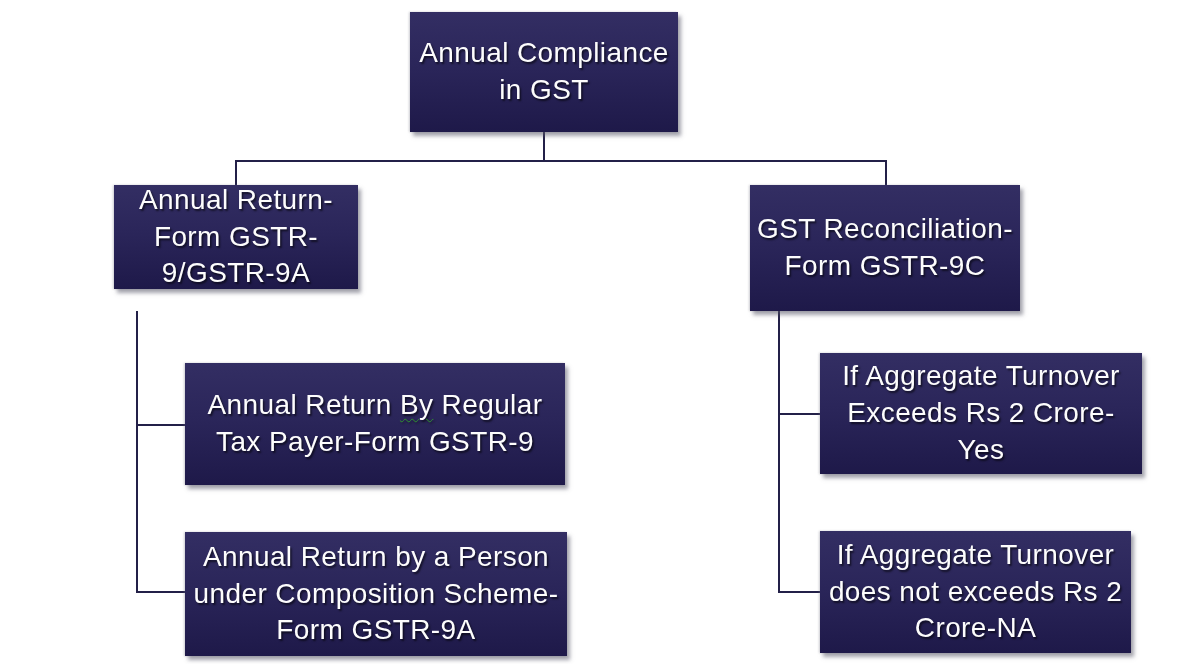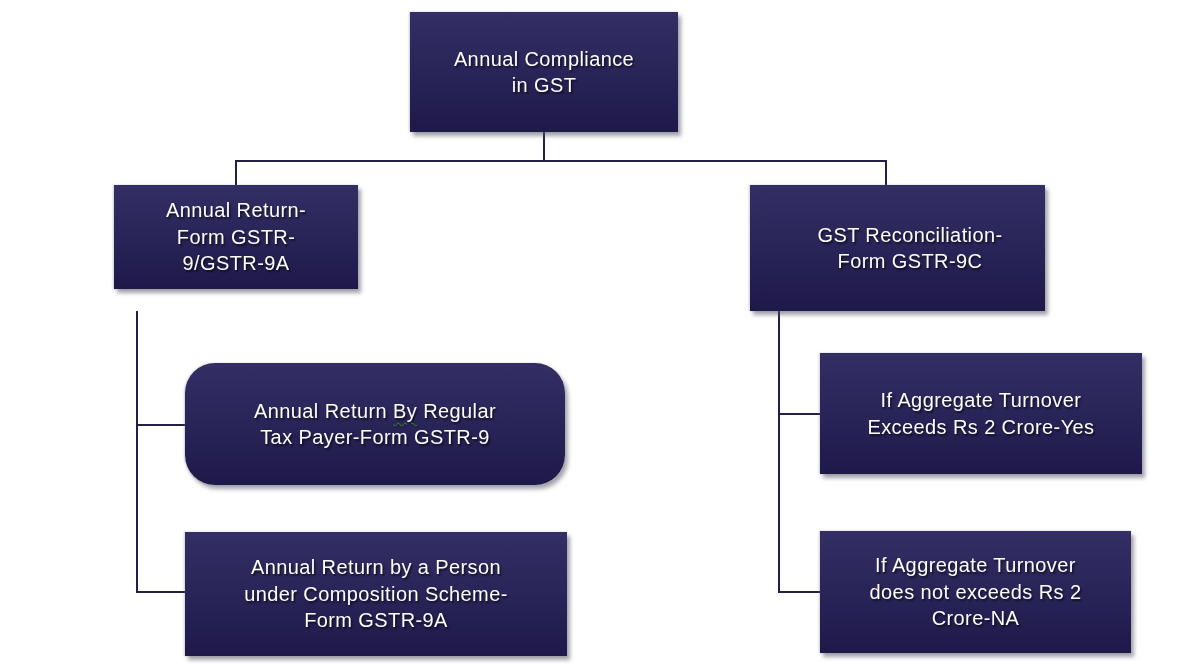--- a/index.html
+++ b/index.html
@@ -24,21 +24,21 @@
     color: var(--text-color, #fdfdfd);
     background: linear-gradient(180deg,
       var(--box-top, #332e63) 0%,
       var(--box-mid, #2a2559) 48%,
       var(--box-bottom, #1e1949) 100%);
     box-shadow: 3px 4px 4px rgba(88, 88, 104, 0.55),
                 -1px 0 2px rgba(120, 120, 135, 0.35);
   }
   .node-label {
     white-space: pre-line;
-    font-size: 20px;
+    font-size: 28px;
     line-height: 1.32;
     letter-spacing: 0.4px;
     text-shadow: 1.5px 1.5px 2px rgba(0, 0, 0, 0.6);
     padding: 2px 6px;
   }
   .line {
     position: absolute;
     background: var(--connector-color, #232048);
   }
   .squiggle {
@@ -71,26 +71,26 @@
     <span class="node-label">Annual Compliance
 in GST</span>
   </div>
 
   <div class="node" style="left:114px; top:185px; width:244px; height:104px;">
     <span class="node-label">Annual Return-
 Form GSTR-
 9/GSTR-9A</span>
   </div>
 
-  <div class="node" style="left:750px; top:185px; width:270px; height:126px;padding-left:25px;">
+  <div class="node" style="left:750px; top:185px; width:270px; height:126px;">
     <span class="node-label">GST Reconciliation-
 Form GSTR-9C</span>
   </div>
 
-  <div class="node" style="left:185px; top:363px; width:380px; height:122px;border-radius:30px;">
+  <div class="node" style="left:185px; top:363px; width:380px; height:122px;">
     <span class="node-label"><span>Annual Return </span><span class="squiggle">By</span><span> Regular
 Tax Payer-Form GSTR-9</span></span>
   </div>
 
   <div class="node" style="left:185px; top:532px; width:382px; height:124px;">
     <span class="node-label">Annual Return by a Person
 under Composition Scheme-
 Form GSTR-9A</span>
   </div>
 

